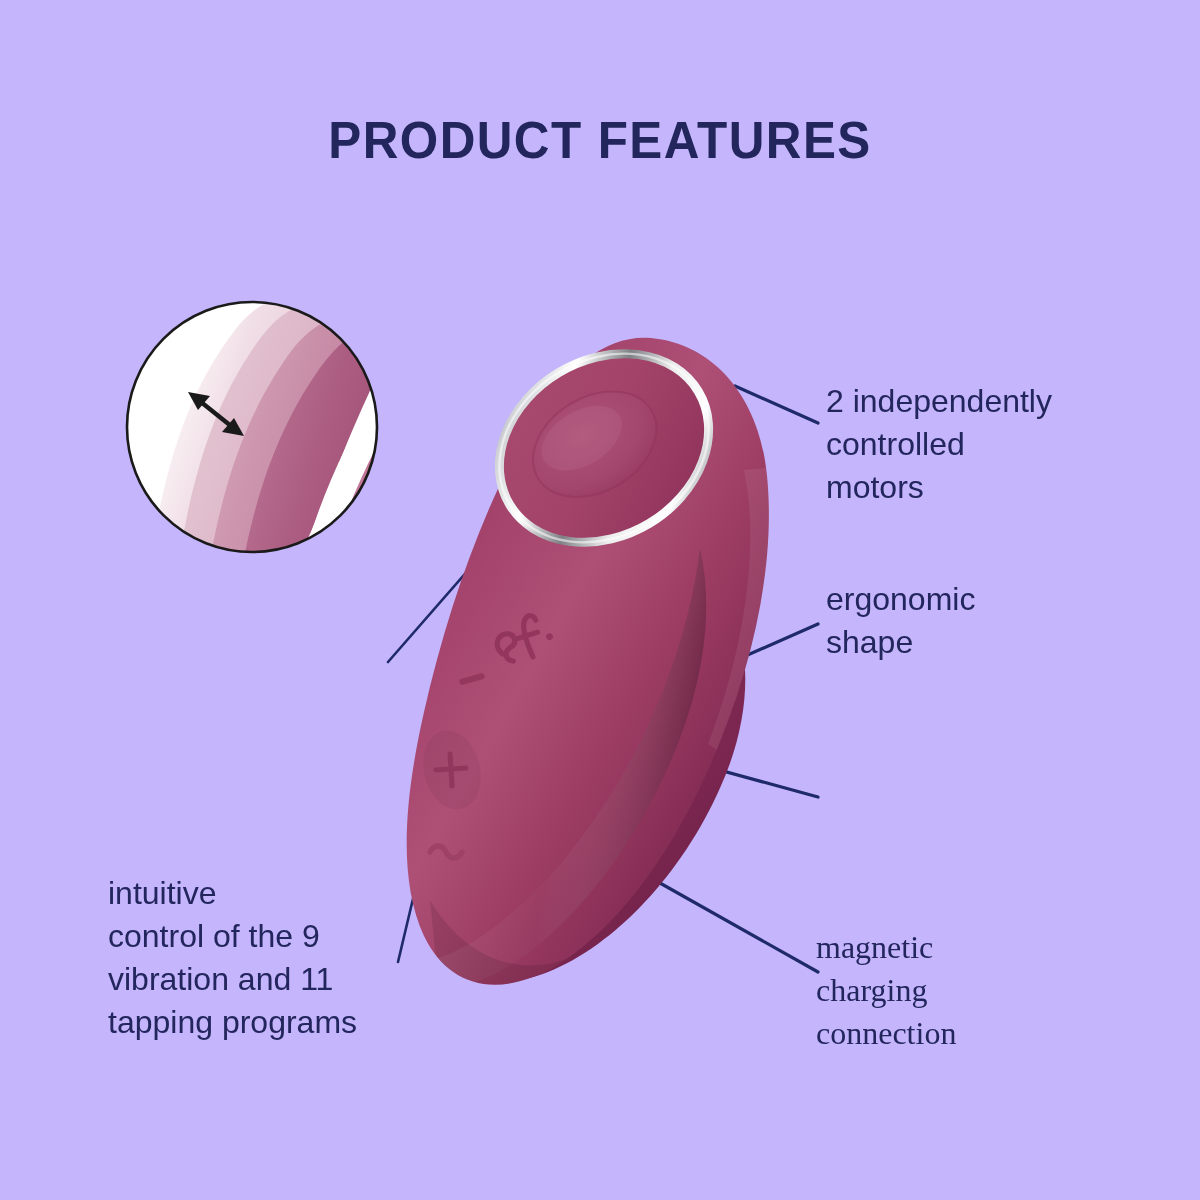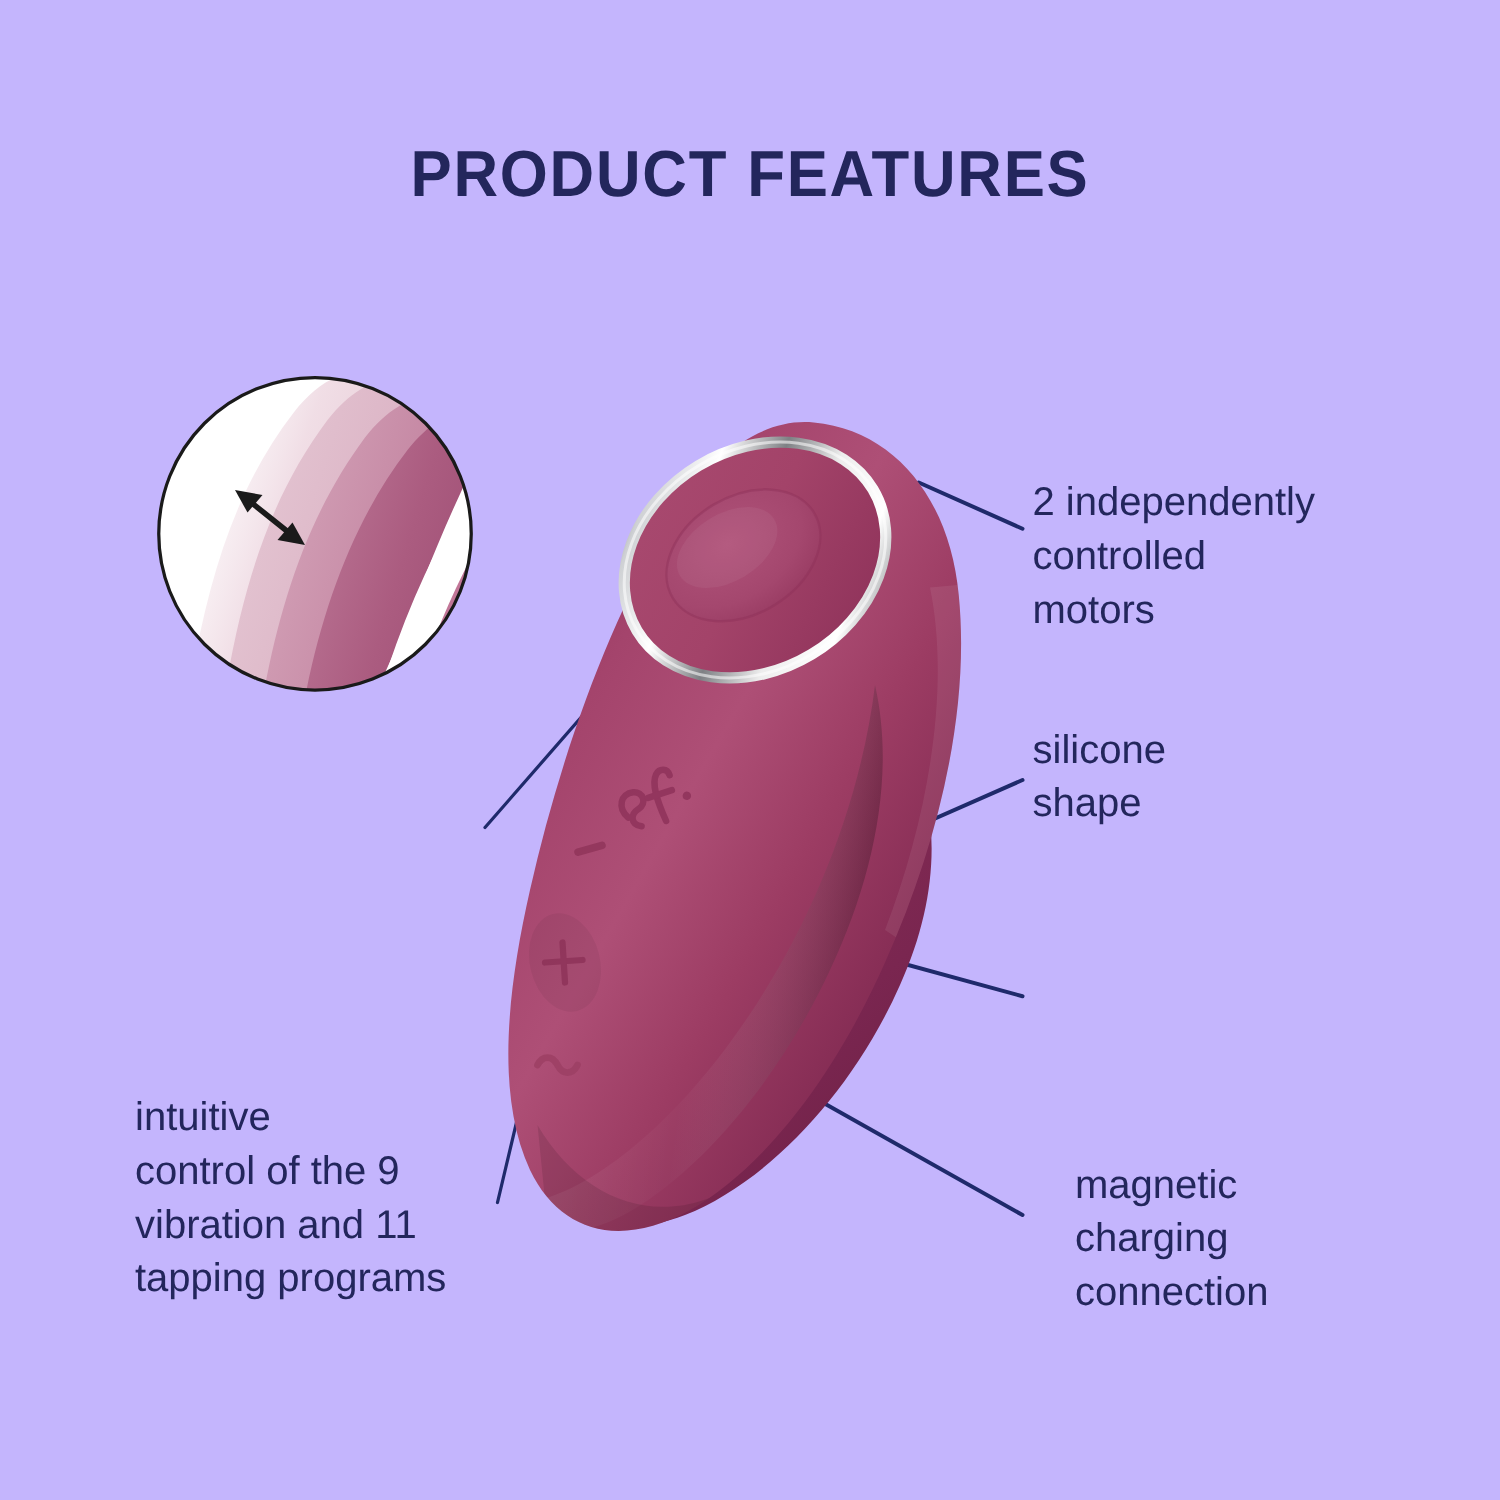--- a/index.html
+++ b/index.html
@@ -42,21 +42,21 @@
     white-space: pre-line;
   }
   .callout.left  { text-align: left; }
   .callout.right { text-align: left; }
 
   #callout-clitoris   { left: 108px; top: 572px; width: 300px; }
   #callout-intuitive  { left: 108px; top: 872px; width: 330px; }
   #callout-motors     { left: 826px; top: 344px; width: 300px; margin-top: 36px; }
   #callout-ergonomic  { left: 826px; top: 578px; width: 280px; }
   #callout-silicone   { left: 826px; top: 750px; width: 280px; }
-  #callout-magnetic   { left: 860px; top: 926px; width: 280px; }
+  #callout-magnetic   { left: 816px; top: 926px; width: 280px; font-family: Liberation Serif, serif; }
 
   
   #art-layer {
     position: absolute;
     left: 0; top: 0;
     width: 1200px;
     height: 1200px;
     pointer-events: none;
   }
 </style>
@@ -278,21 +278,21 @@
 
   <div class="callout left" id="callout-intuitive">intuitive
 control of the 9
 vibration and 11
 tapping programs</div>
 
   <div class="callout right" id="callout-motors">2 independently
 controlled
 motors</div>
 
-  <div class="callout right" id="callout-ergonomic">silicone
+  <div class="callout right" id="callout-ergonomic">ergonomic
 shape</div>
 
 
   <div class="callout right" id="callout-magnetic">magnetic
 charging
 connection</div>
 
 </div>
 
 </body></html>

